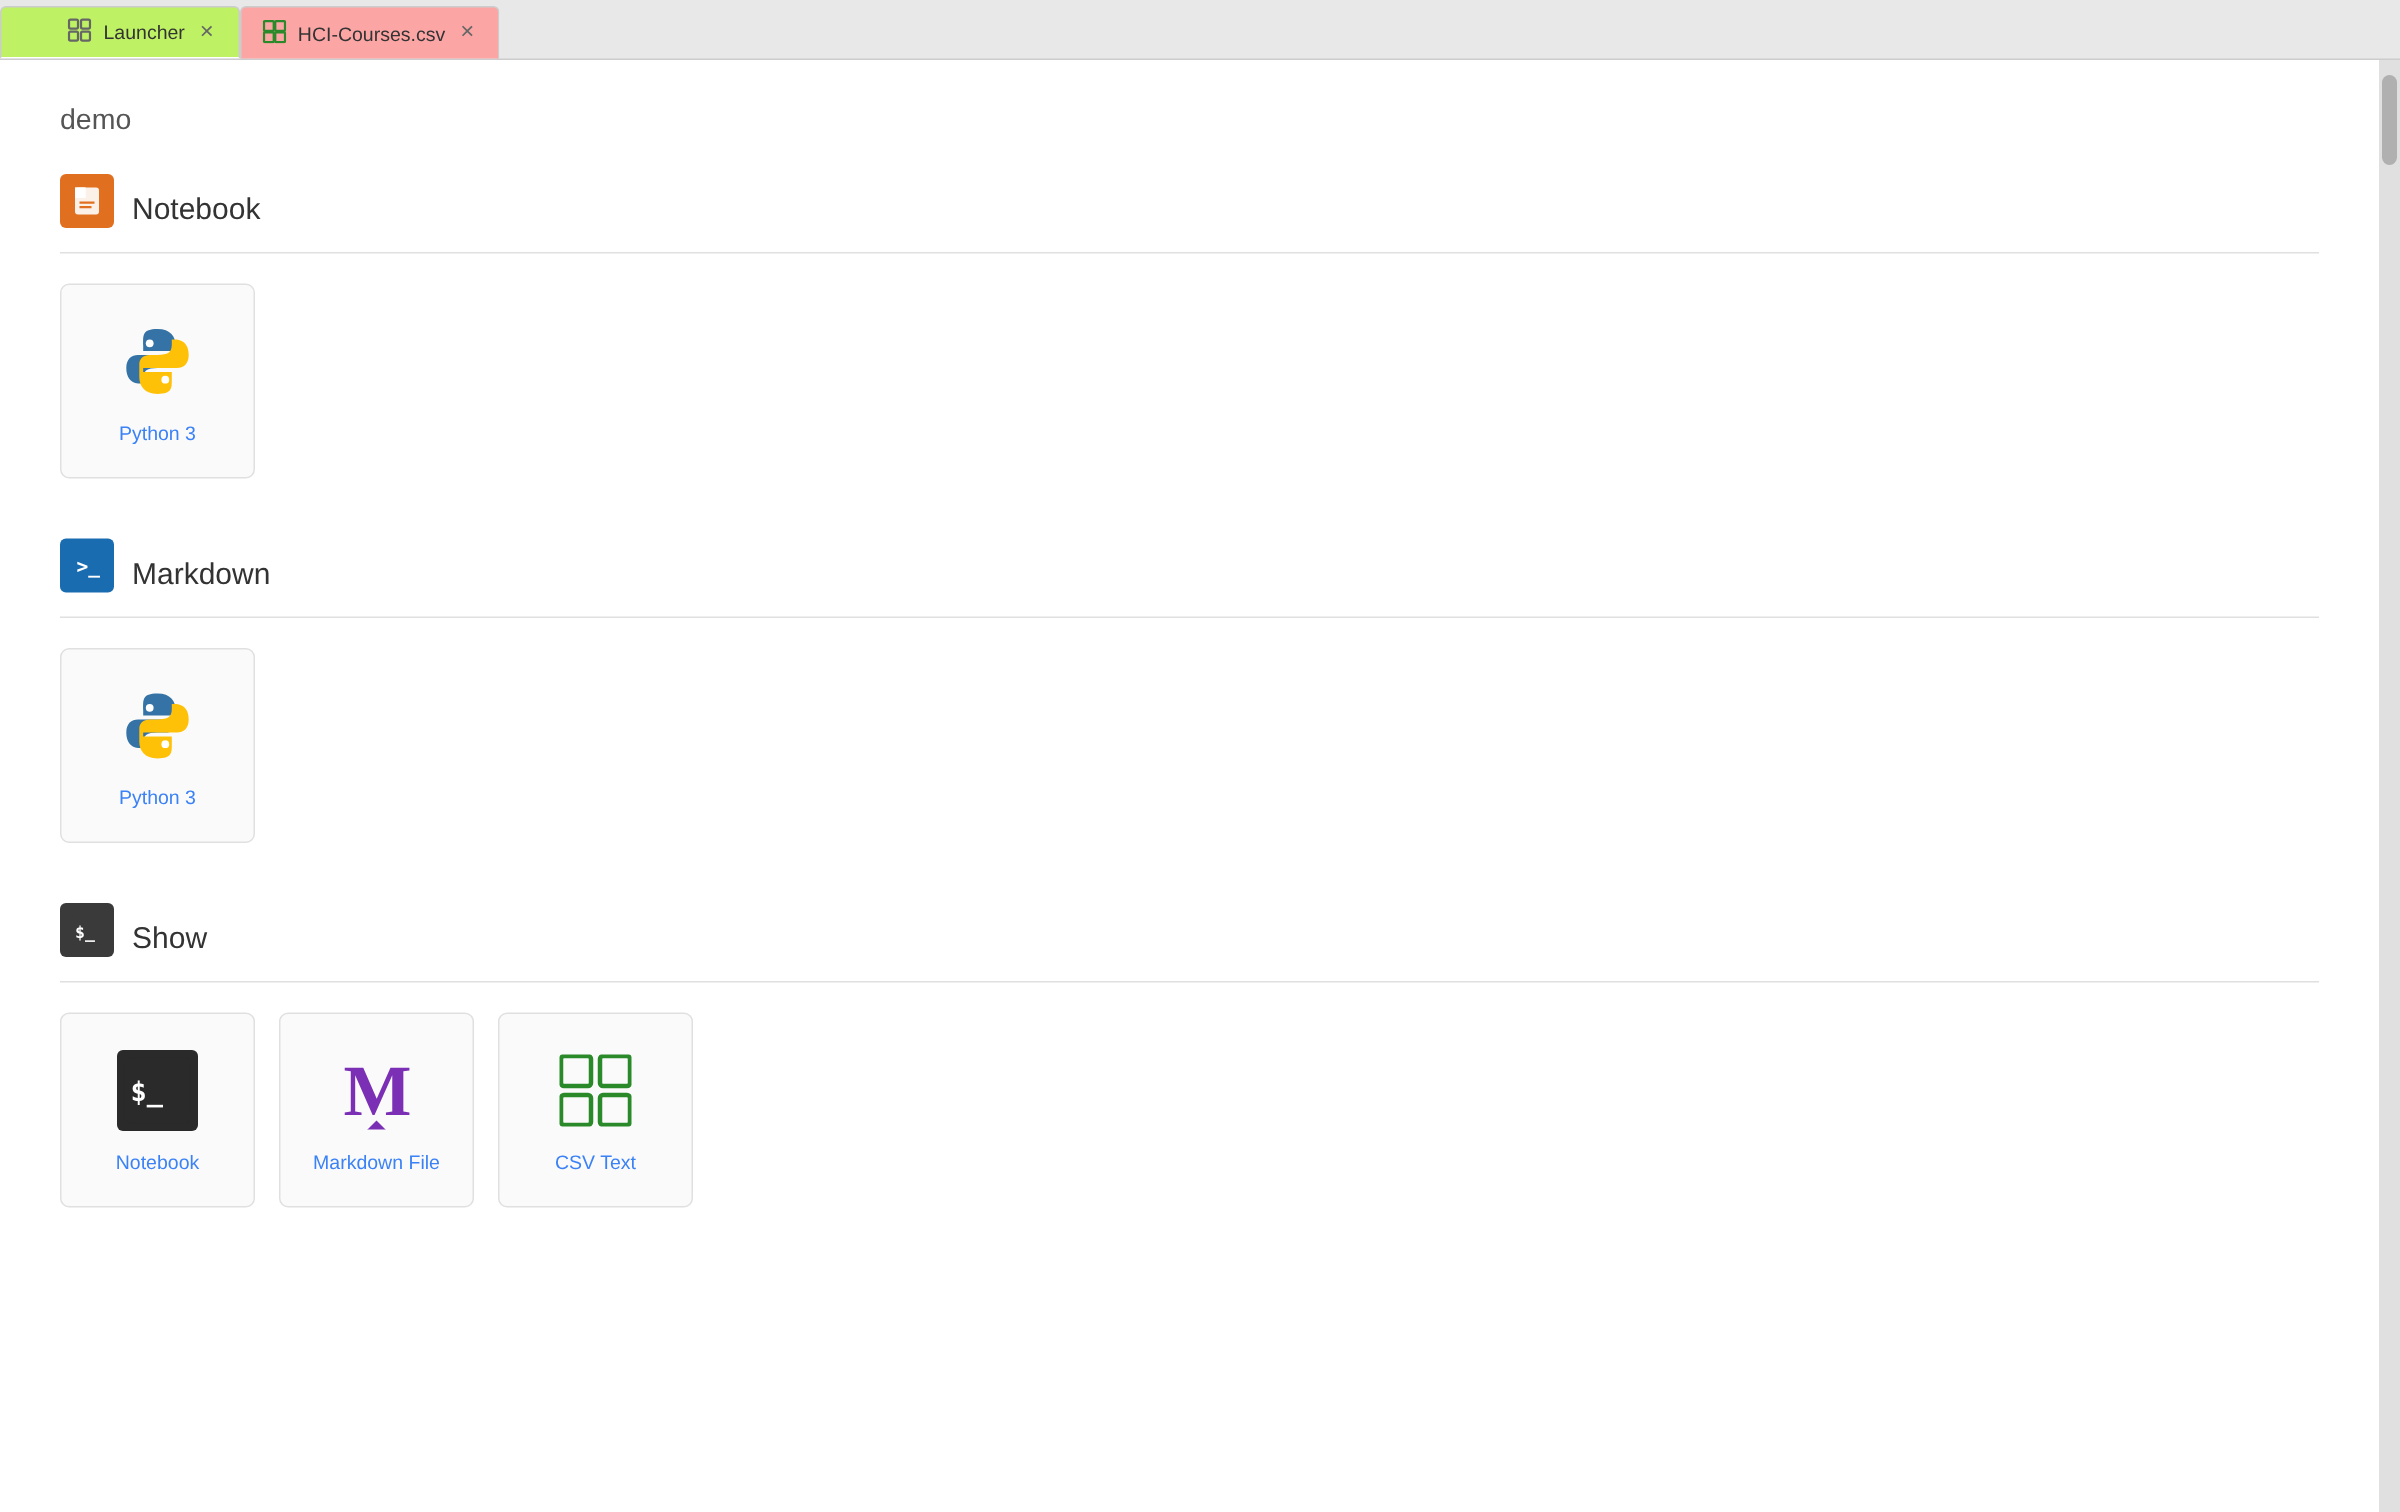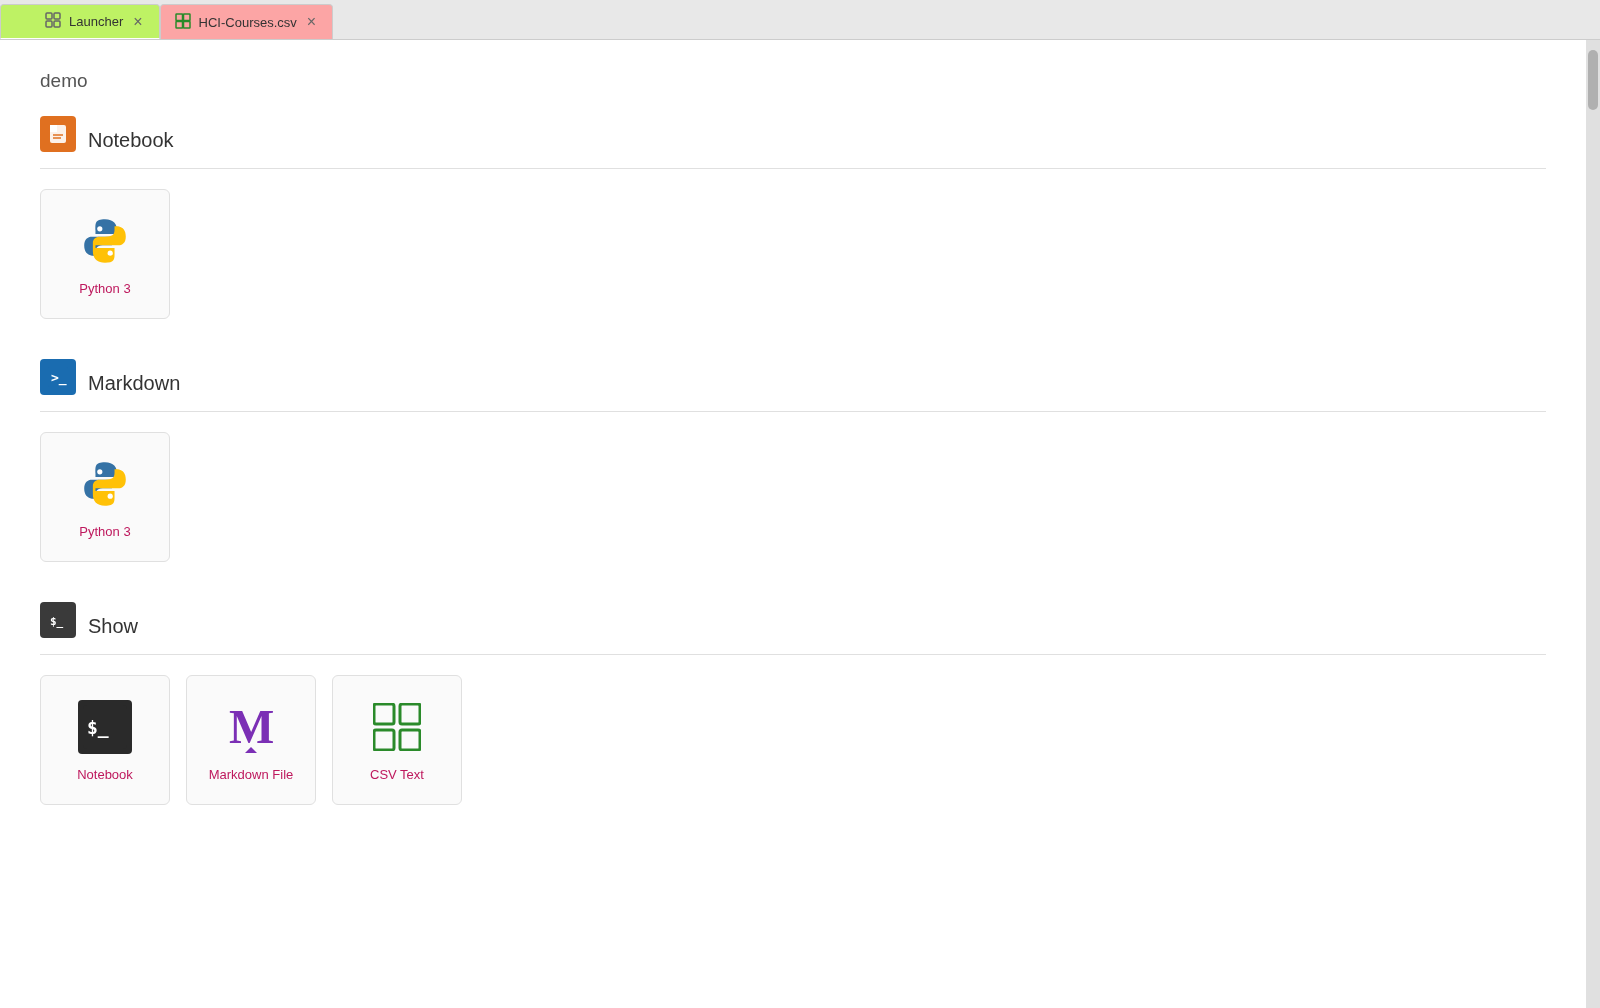--- a/index.html
+++ b/index.html
@@ -150,21 +150,21 @@
     }
     .card-icon {
       width: 60px;
       height: 60px;
       display: flex;
       align-items: center;
       justify-content: center;
     }
     .card-label {
       font-size: 13px;
-      color: #be185d;
+      color: #3b82f6;
       text-align: center;
       line-height: 1.3;
     }
 
     
     .python-icon {
       width: 52px;
       height: 52px;
     }
 

